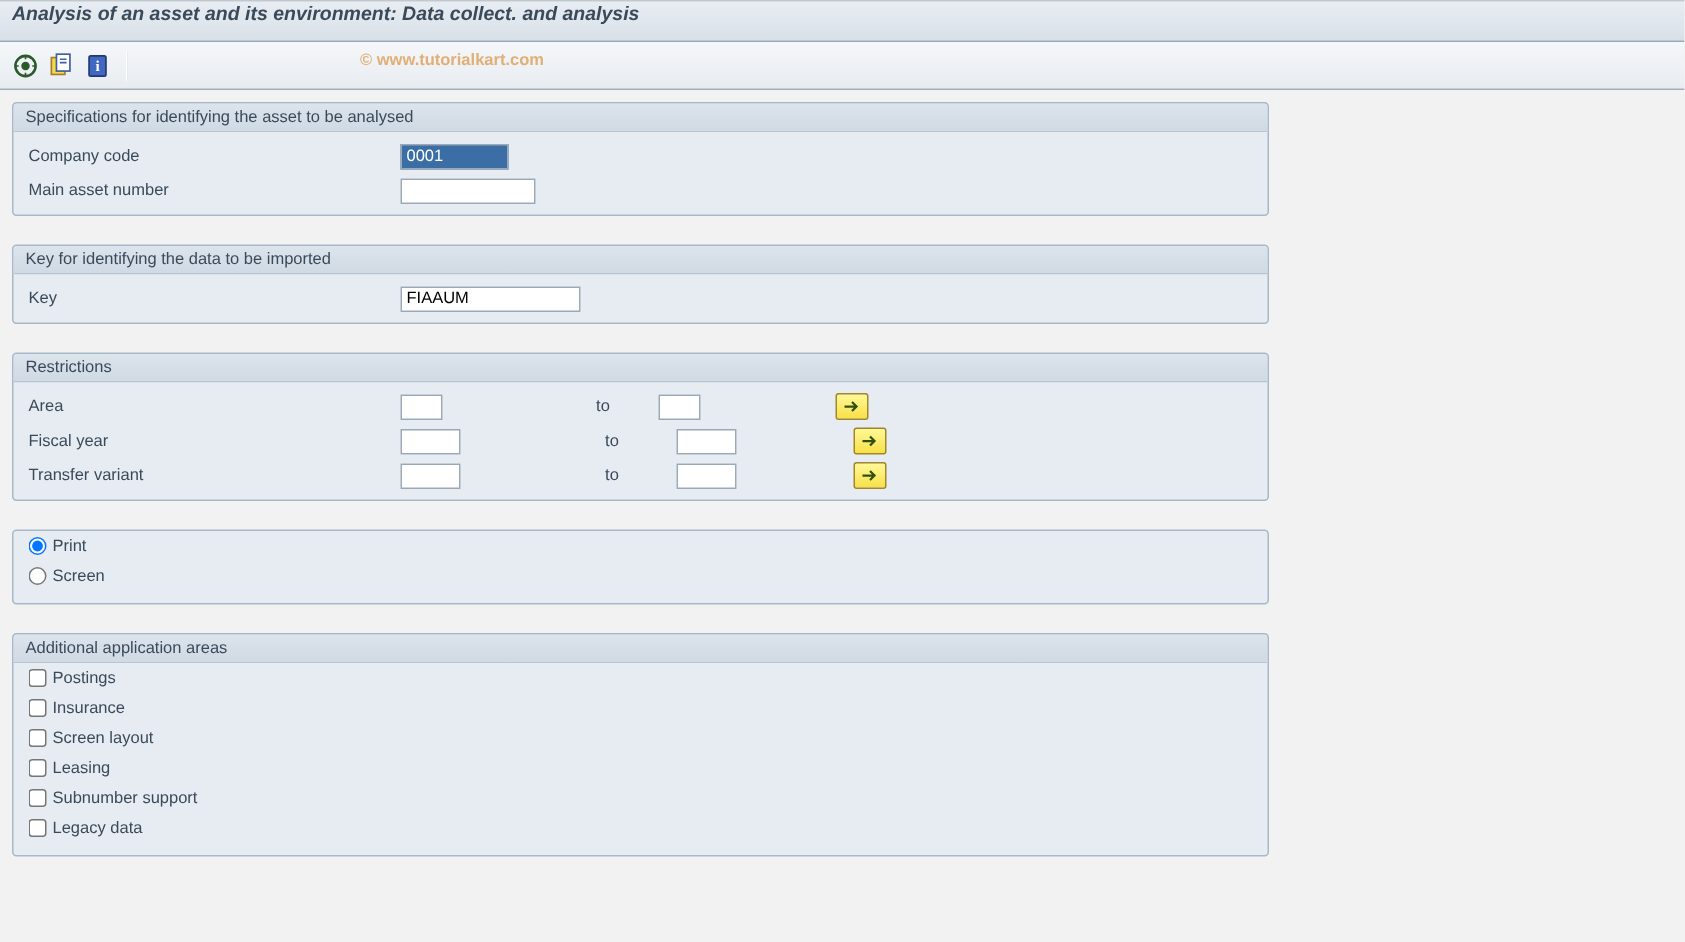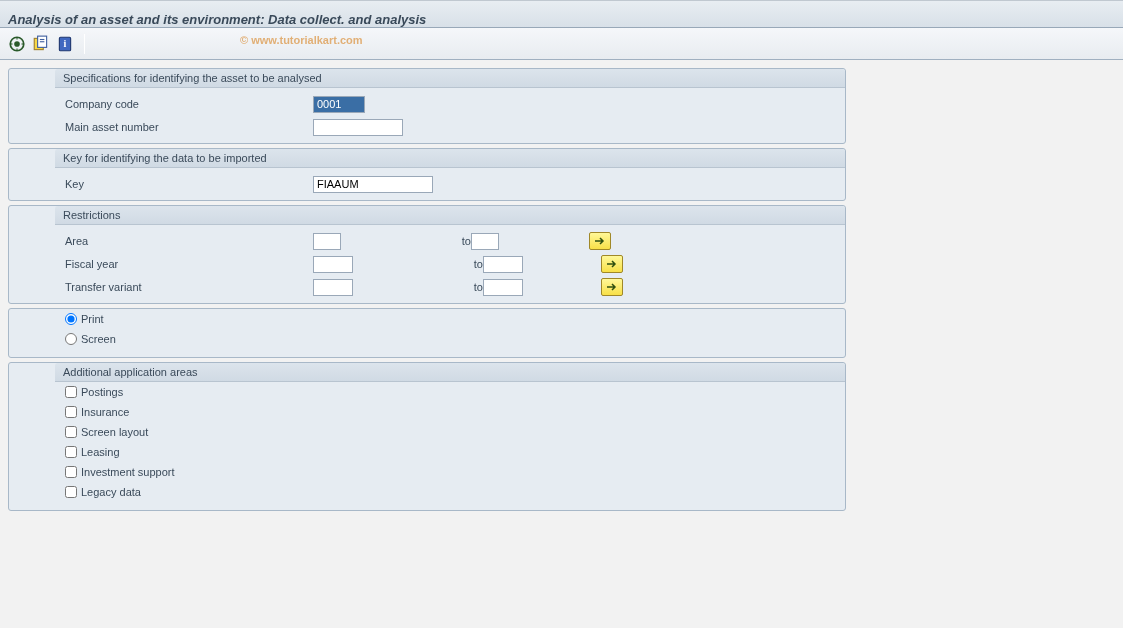--- a/index.html
+++ b/index.html
@@ -12,21 +12,21 @@
       overflow: hidden;
       position: relative;
     }
     .title-bar {
       background: linear-gradient(to bottom, #e8edf2 0%, #d8e0e8 100%);
       height: 28px;
       border-top: 1px solid #c0c8d0;
       border-bottom: 1px solid #98a8b8;
       padding: 0 8px;
       display: flex;
-      align-items: flex-end;
+      align-items: flex-start;
     }
     .title-text {
       font-weight: bold;
       font-style: italic;
       font-size: 13px;
       color: #3a4a5a;
     }
     .toolbar {
       background: linear-gradient(to bottom, #f5f7fa 0%, #e8ecf0 100%);
       height: 32px;
@@ -63,23 +63,22 @@
       opacity: 0.9;
     }
     .content {
       padding: 8px;
       background: #f2f2f2;
     }
     .group {
       background: #e6ecf2;
       border: 1px solid #a8b8c8;
       border-radius: 3px;
-      margin-bottom: 4px;
+      margin-bottom: 19px;
       width: 838px;
-      padding-left: 46px;
     }
     .group-header {
       background: linear-gradient(to bottom, #dce4ec 0%, #d0dae4 100%);
       border-bottom: 1px solid #b8c4d0;
       padding: 3px 8px;
       font-size: 11px;
       color: #3a4a5a;
       border-radius: 3px 3px 0 0;
     }
     .group-body {
@@ -99,27 +98,27 @@
     input[type="text"] {
       border: 1px solid #9aa8b8;
       height: 17px;
       padding: 0 3px;
       font-size: 11px;
       font-family: Arial, sans-serif;
       background: #fff;
     }
     input[type="text"].selected { background: #3a6ea5; color: #fff; }
     .w40 { width: 40px; }
-    .w50 { width: 52px; }
+    .w50 { width: 72px; }
     .w90 { width: 90px; }
     .w120 { width: 120px; }
     .w20 { width: 28px; }
     .to-label { 
-      width: 130px; 
-      text-align: right; 
+      width: 144px; 
+      text-align: center; 
       padding-left: 70px;
       color: #3a4a5a;
     }
     .arrow-btn {
       width: 22px;
       height: 18px;
       background: linear-gradient(to bottom, #fff898 0%, #f8e048 100%);
       border: 1px solid #a08828;
       border-radius: 2px;
       display: inline-flex;
@@ -270,21 +269,21 @@
       <label class="check-row">
         <input type="checkbox" style="">
         <span>Screen layout</span>
       </label>
       <label class="check-row">
         <input type="checkbox" style="">
         <span>Leasing</span>
       </label>
       <label class="check-row">
         <input type="checkbox" style="">
-        <span>Investment support</span>
+        <span>Subnumber support</span>
       </label>
       <label class="check-row">
         <input type="checkbox" style="">
         <span>Legacy data</span>
       </label>
     </div>
   </div>
 
 </div>
 

